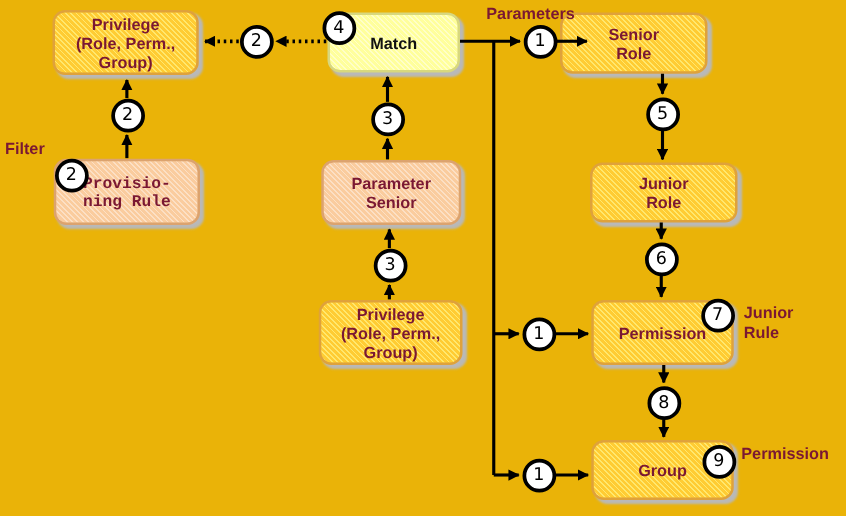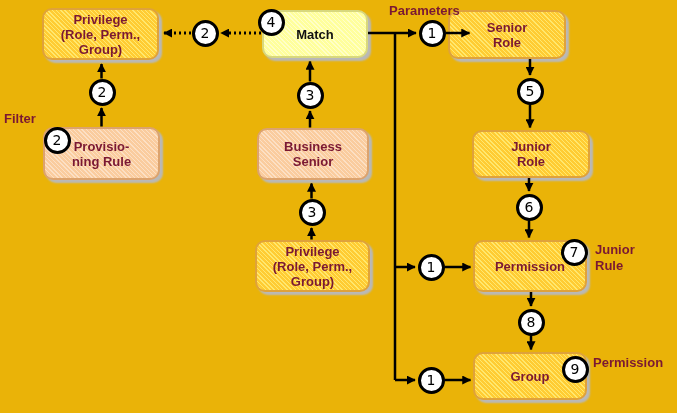--- a/index.html
+++ b/index.html
@@ -100,31 +100,31 @@
       </g>
     </g>
   </svg>
 
   <div class="node gold" style="left:42px;top:8px;width:117px;height:52px;">
     <span>Privilege</span>
     <span>(Role, Perm.,</span>
     <span>Group)</span>
   </div>
 
-  <div class="node peach" style="left:43px;top:127px;width:117px;height:53px;">
+  <div class="node peach" style="left:43px;top:127px;width:117px;height:53px;font-family:Liberation Mono, monospace;">
     <span>Provisio-</span>
     <span>ning Rule</span>
   </div>
 
   <div class="node pale" style="left:262px;top:10px;width:106px;height:48px;">
     <span>Match</span>
   </div>
 
   <div class="node peach" style="left:257px;top:128px;width:112px;height:52px;">
-    <span>Business</span>
+    <span>Parameter</span>
     <span>Senior</span>
   </div>
 
   <div class="node gold" style="left:255px;top:240px;width:115px;height:52px;">
     <span>Privilege</span>
     <span>(Role, Perm.,</span>
     <span>Group)</span>
   </div>
 
   <div class="node gold" style="left:448px;top:10px;width:118px;height:49px;">

